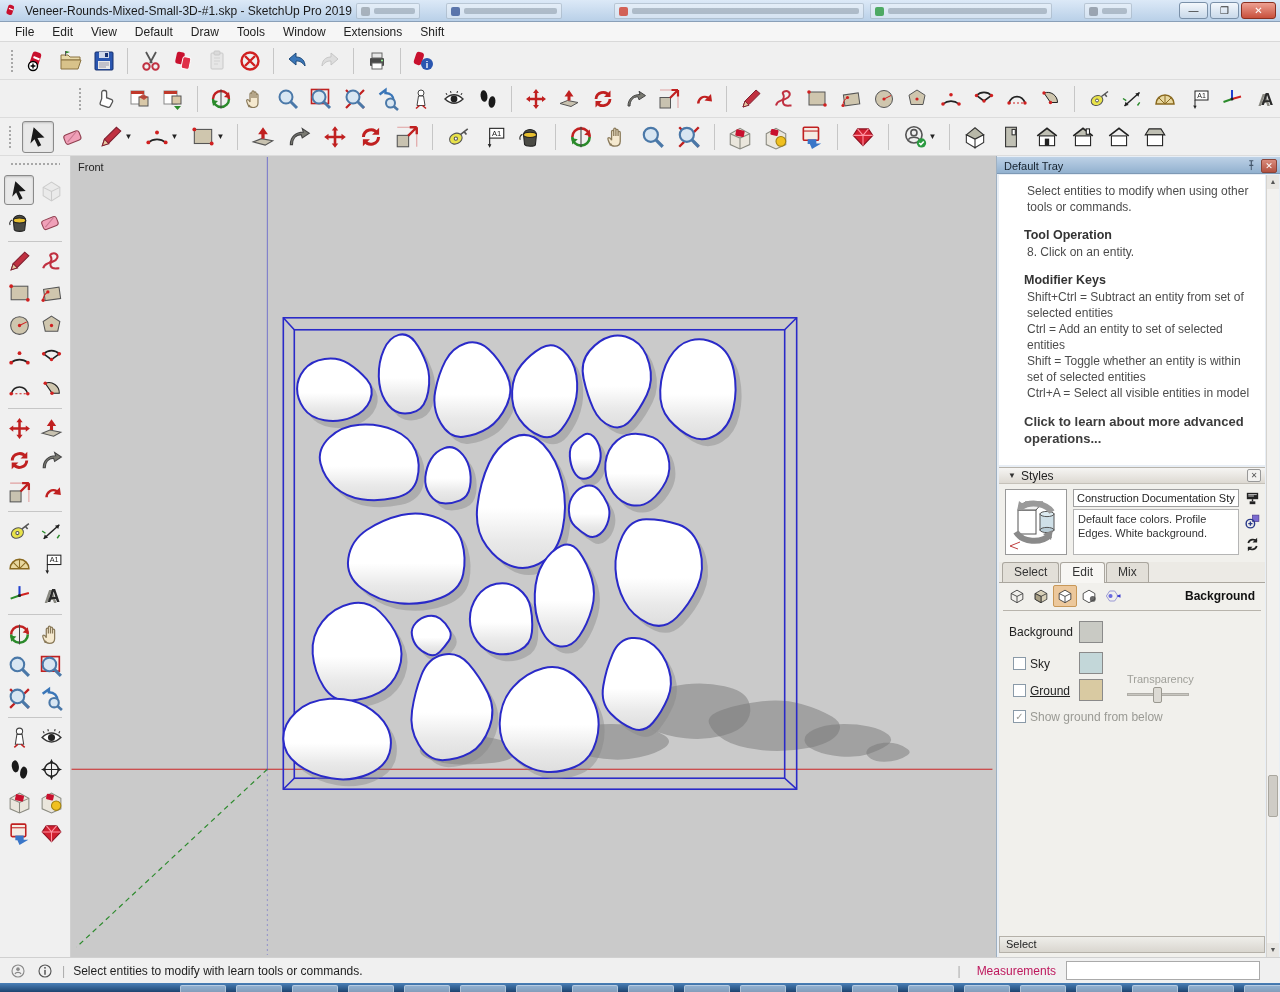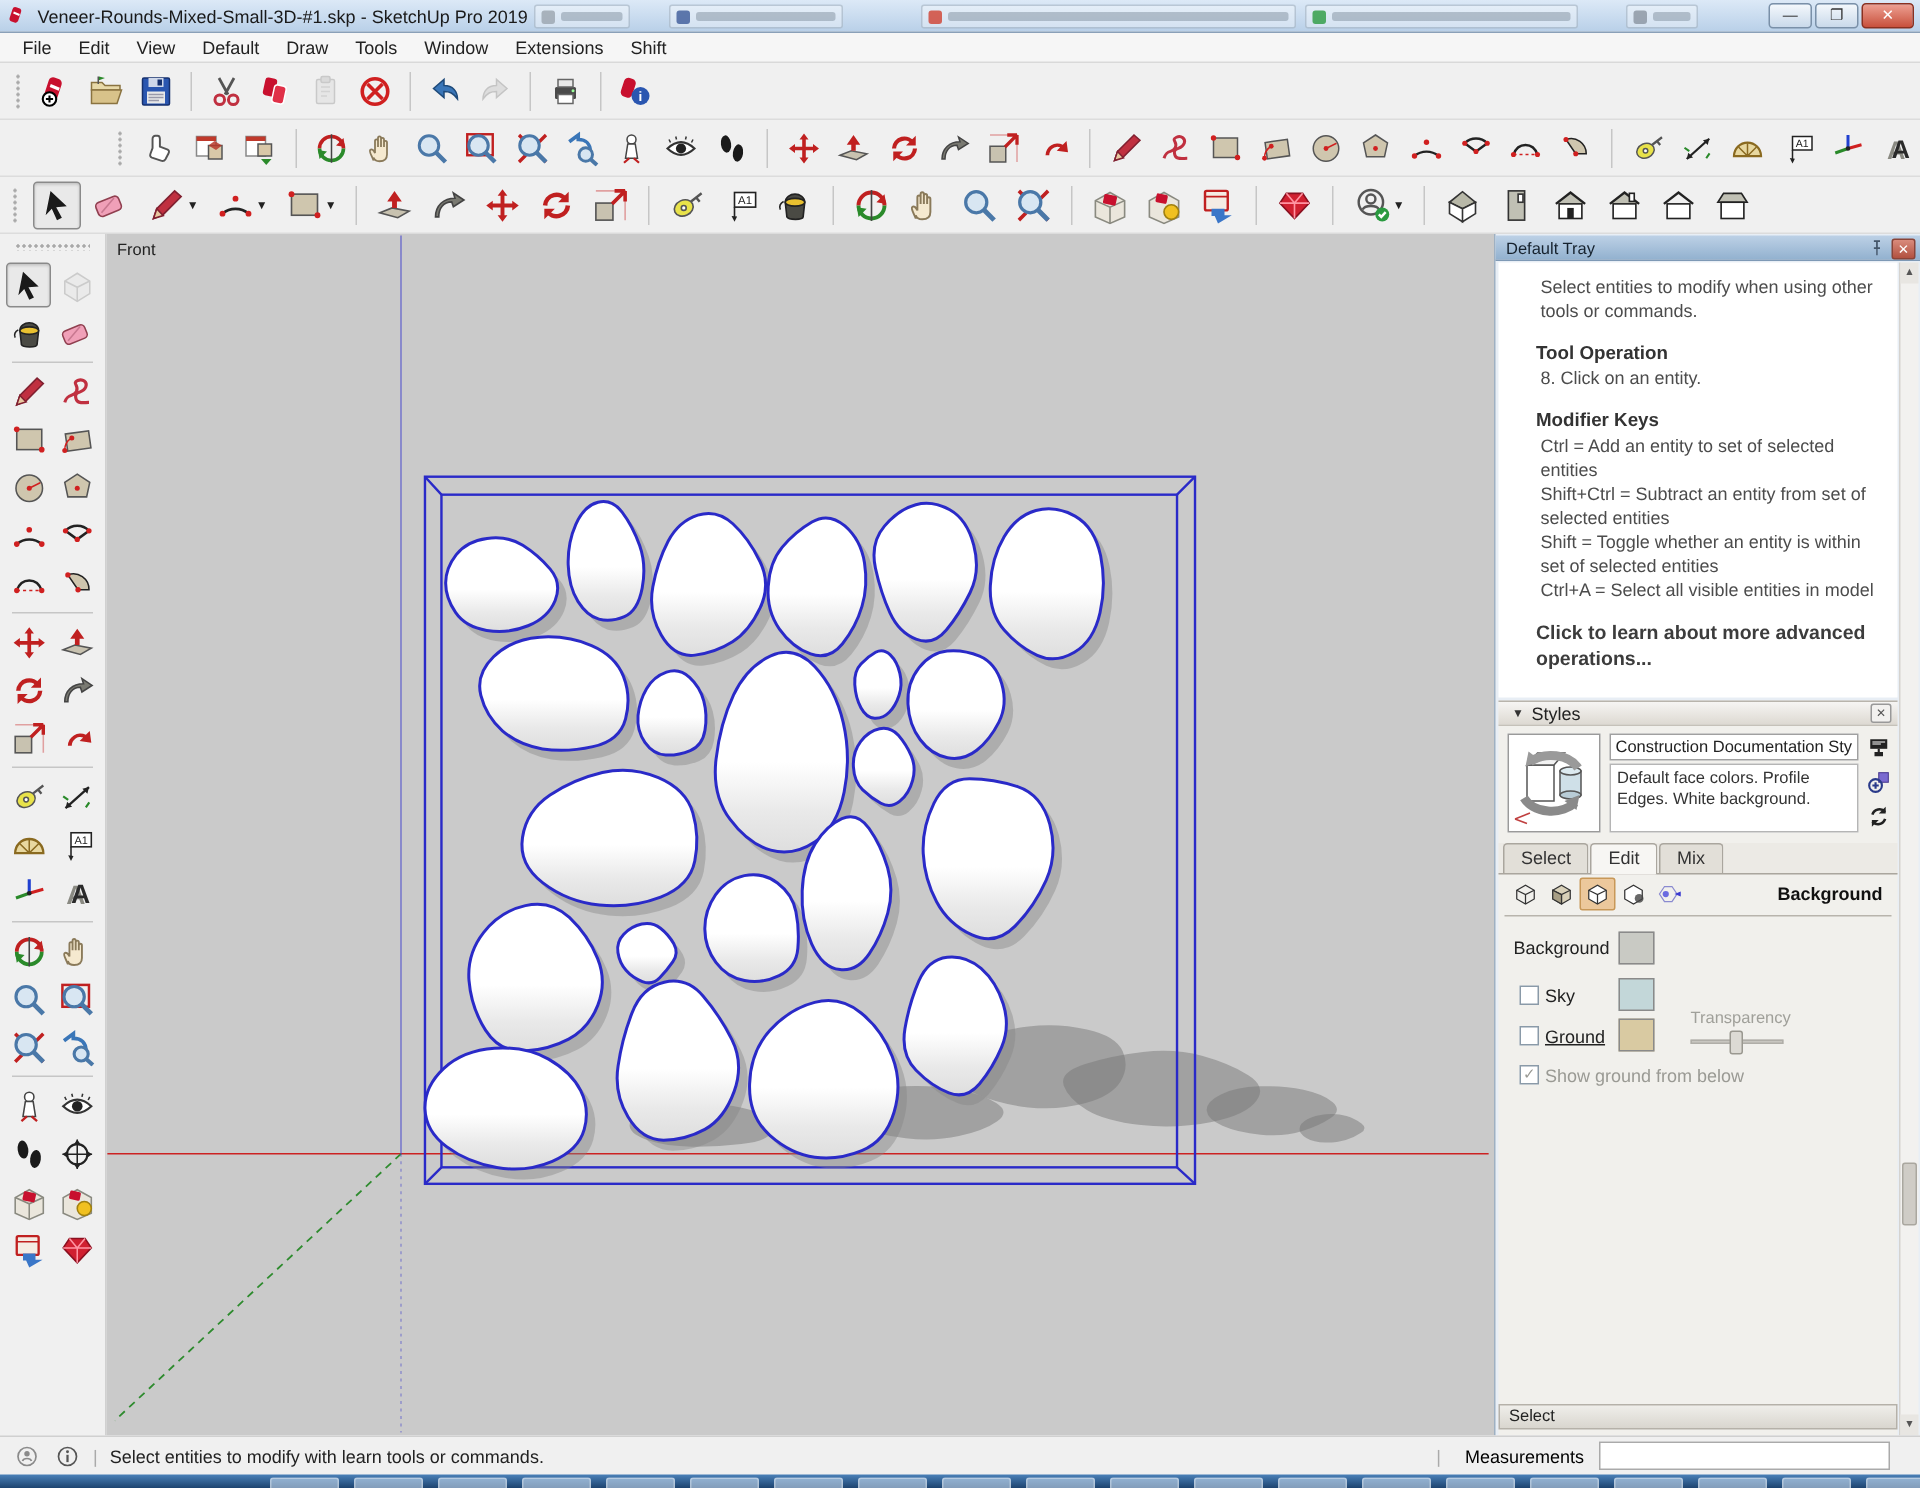--- a/index.html
+++ b/index.html
@@ -116,21 +116,21 @@
     background:linear-gradient(#efeeea,#d9d6cf); border:1px solid #b5b1a9; font-size:11px; color:#222;
     padding:1px 6px; }
 
   
   .statusbar { position:absolute; left:0; top:957px; width:1280px; height:26px; background:#f0f0f0;
     border-top:1px solid #d0d0d0; display:flex; align-items:center; }
   .sb-icon { width:18px; height:18px; margin-left:9px; }
   .sb-sep { color:#aaa; margin:0 8px; }
   .sb-msg { font-size:12px; color:#222; }
   .sb-right { margin-left:auto; display:flex; align-items:center; }
-  .sb-meas-label { font-size:12px; color:#000000; margin:0 10px 0 8px; }
+  .sb-meas-label { font-size:12px; color:#be185d; margin:0 10px 0 8px; }
   .sb-meas-input { width:194px; height:19px; border:1px solid #aaa; background:#fff; margin-right:20px;
     font-family:"Liberation Sans",sans-serif; font-size:11px; padding:0 3px; }
 
   
   .taskbar { position:absolute; left:0; top:983px; width:1280px; height:9px;
     background:linear-gradient(#4a80b8,#1d4470); overflow:hidden; }
   .tb-slot { position:absolute; top:2px; height:10px; border-radius:2px 2px 0 0;
     background:rgba(215,232,248,.55); border:1px solid rgba(255,255,255,.35); }
 </style>
 </head>
@@ -1334,22 +1334,22 @@
         <span class="tray-close">✕</span>
       </div>
 
       <div class="instructor" id="instructor">
           <div class="ins-p">Select entities to modify when using other tools or commands.</div>
           <div class="ins-gap"></div>
           <div class="ins-h">Tool Operation</div>
           <div class="ins-p">8. Click on an entity.</div>
           <div class="ins-gap"></div>
           <div class="ins-h">Modifier Keys</div>
+          <div class="ins-p">Shift+Ctrl = Subtract an entity from set of selected entities</div>
           <div class="ins-p">Ctrl = Add an entity to set of selected entities</div>
-          <div class="ins-p">Shift+Ctrl = Subtract an entity from set of selected entities</div>
           <div class="ins-p">Shift = Toggle whether an entity is within set of selected entities</div>
           <div class="ins-p">Ctrl+A = Select all visible entities in model</div>
           <div class="ins-gap"></div>
           <div class="ins-link">Click to learn about more advanced operations...</div>
         </div>
 
       <div class="styles-panel">
         <div class="styles-header">
           <span class="tri">▼</span>
           <span class="st">Styles</span>

